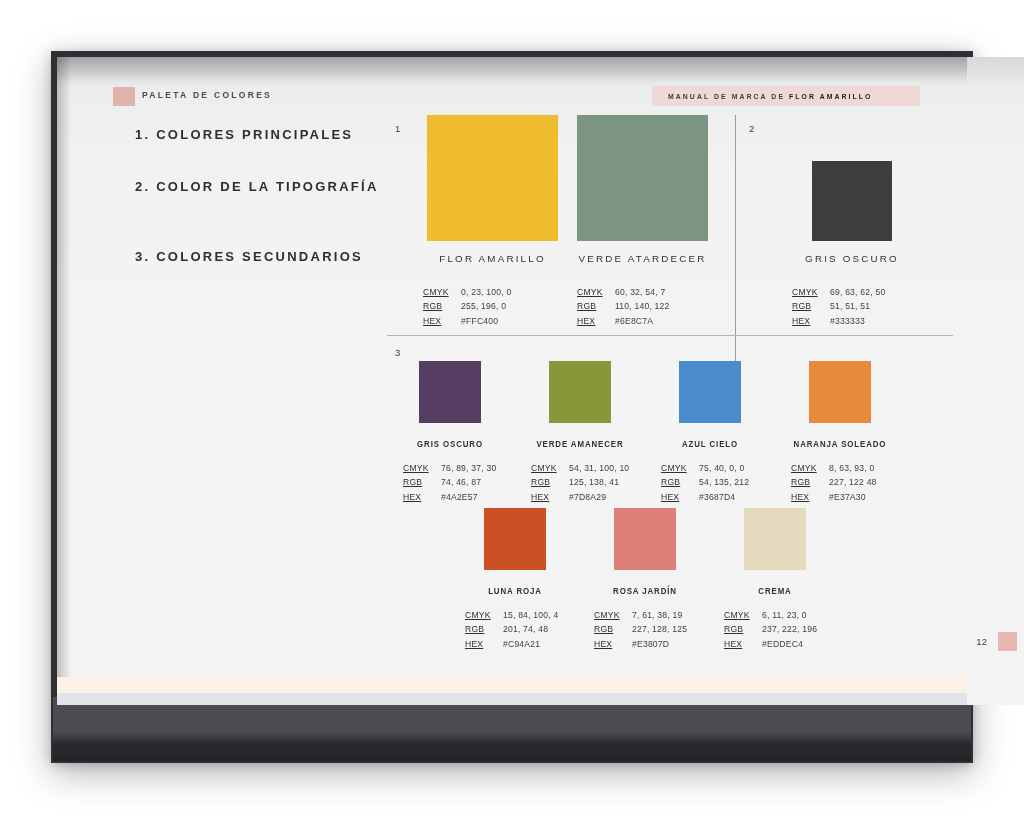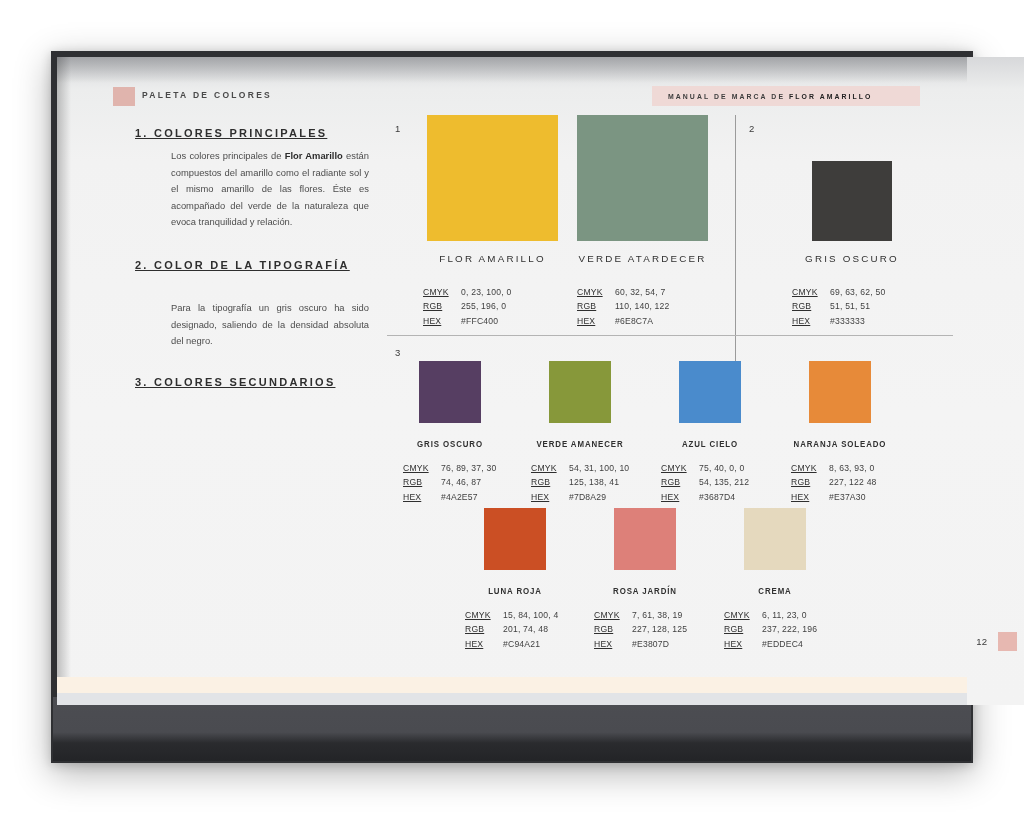--- a/index.html
+++ b/index.html
@@ -79,22 +79,22 @@
     font-size:8px;letter-spacing:2.4px;color:#3d3d3d;
     font-family:"Liberation Sans Narrow","Liberation Sans",sans-serif;
     transform:scaleX(.86);transform-origin:left center;
     font-weight:700;white-space:nowrap;
   }
   .rh-band b{font-weight:700;color:#222;}
 
   
   .col-left{position:absolute;left:78px;top:70px;width:250px;}
   .sec-title{
-    font-size:11px;letter-spacing:2.25px;color:#2e2e2e;font-weight:600;
-    margin:0 0 9px 0;white-space:nowrap;text-decoration:underline;
+    font-size:13px;letter-spacing:2.25px;color:#2e2e2e;font-weight:600;
+    margin:0 0 9px 0;white-space:nowrap;
   }
   .sec-body{
     margin:0 0 0 36px;
     width:198px;
     font-size:9.4px;line-height:16.6px;color:#4d4d4d;
     text-align:justify;
   }
   .sec-body b{color:#2b2b2b;font-weight:700;}
   .gap-a{height:28px;}
   .gap-b{height:20px;}
@@ -153,27 +153,25 @@
       <div class="rh-square"></div>
       <div class="rh-left">PALETA DE COLORES</div>
       <div class="rh-band">
         <span><span>MANUAL DE MARCA DE </span><b>FLOR AMARILLO</b></span>
       </div>
     </div>
 
     <div class="col-left">
 
       <h2 class="sec-title">1. COLORES PRINCIPALES</h2>
-      <p class="sec-body"><span>Los colores principales de </span><b>Flor Amarillo</b><span> están compuestos del amarillo como el radiante sol y el mismo amarillo de las flores. Éste es acompañado del verde de la naturaleza que evoca tranquilidad y relación.</span></p>
 
       <div class="gap-a"></div>
 
       <h2 class="sec-title">2. COLOR DE LA TIPOGRAFÍA</h2>
       <div class="gap-b"></div>
-      <p class="sec-body">Para la tipografía un gris oscuro ha sido designado, saliendo de la densidad absoluta del negro.</p>
 
       <div class="gap-c"></div>
 
       <h2 class="sec-title">3. COLORES SECUNDARIOS</h2>
       <div class="gap-b"></div>
     </div>
 
     <div class="col-right">
 
       <div class="marker" style="left:8px;top:10px;">1</div>

